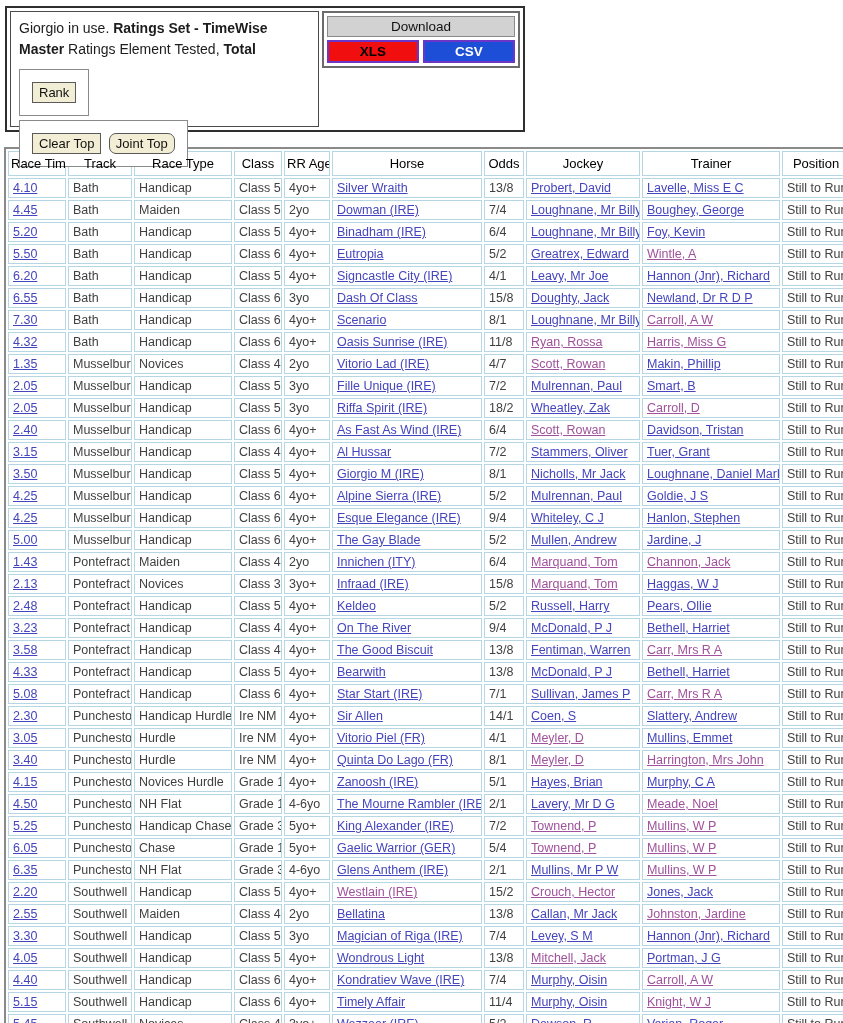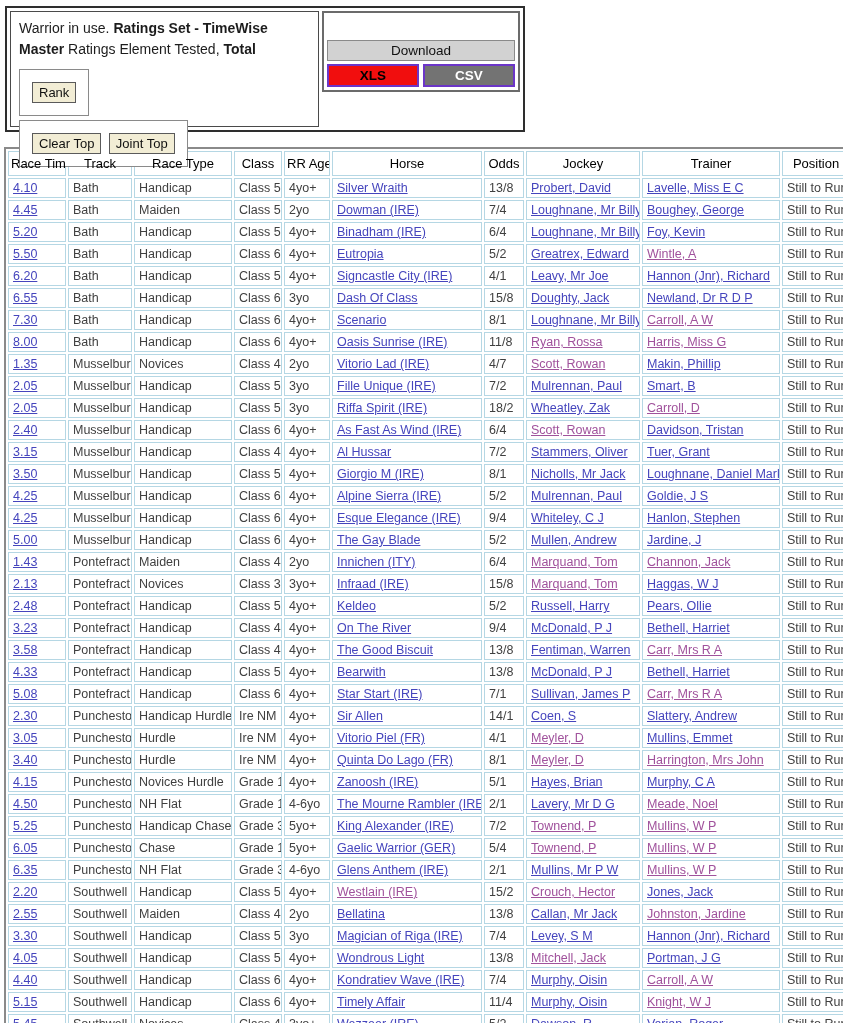--- a/index.html
+++ b/index.html
@@ -44,49 +44,48 @@
   button.ui-btn {
     font-family: inherit;
     font-size: 13px;
     color: #111;
     background: #f2edd5;
     border: 1px solid #5a5a5a;
     padding: 2px 6px;
     cursor: pointer;
     margin: 0;
   }
-  .btn-wrap button.ui-btn + button.ui-btn { margin-left: 3px; }
+  .btn-wrap button.ui-btn + button.ui-btn { margin-left: 3px; border-radius: 7px; }
 
   .download-area { width: 198px; }
   .download-box {
     border: 2px solid #6b6b6b;
     padding: 3px;
     background: #fff;
   }
   .download-title {
     background: #d2d2d2;
     border: 1px solid #8a8a8a;
     text-align: center;
     font-size: 13.5px;
     color: #111;
     padding: 2px 0;
-    margin-top: 24px;
   }
   .download-buttons { display: flex; gap: 4px; margin-top: 3px; }
   .dl-btn {
     flex: 1;
     text-align: center;
     font-size: 13.5px;
     font-weight: bold;
     padding: 2px 6px;
     border: 2px solid #6b35c8;
     cursor: pointer;
   }
   .dl-xls { background: #f10e0e; color: #000; }
-  .dl-csv { background: #737373; color: #fff; }
+  .dl-csv { background: #1d4ed8; color: #fff; }
 
   
   .main-table {
     margin-top: 15px;
     border-collapse: separate;
     border-spacing: 2px;
     border: 2px solid #8a8a8a;
     table-layout: fixed;
     width: 830px;
     background: #fff;
@@ -113,21 +112,21 @@
     height: 20px;
   }
   a.lnk { color: #4545bd; text-decoration: underline; }
   a.lnk.v { color: #a0529c; }
 </style>
 </head>
 <body>
 
 <div class="top-section">
   <div class="criteria-panel">
-    <p class="criteria-text"><span>Warrior in use. </span><b>Ratings Set - TimeWise Master</b><span> Ratings Element Tested, </span><b>Total</b></p>
+    <p class="criteria-text"><span>Giorgio in use. </span><b>Ratings Set - TimeWise Master</b><span> Ratings Element Tested, </span><b>Total</b></p>
     <div class="btn-row">
       <span class="btn-wrap">
         <button class="ui-btn">Rank</button>
       </span>
     </div>
     <div class="btn-row">
       <span class="btn-wrap">
         <button class="ui-btn">Clear Top</button>
         <button class="ui-btn">Joint Top</button>
       </span>
@@ -250,21 +249,21 @@
         <td>Handicap</td>
         <td>Class 6</td>
         <td>4yo+</td>
         <td><a href="#" class="lnk">Scenario</a></td>
         <td>8/1</td>
         <td><a href="#" class="lnk">Loughnane, Mr Billy</a></td>
         <td><a href="#" class="lnk v">Carroll, A W</a></td>
         <td>Still to Run</td>
       </tr>
       <tr>
-        <td><a href="#" class="lnk">8.00</a></td>
+        <td><a href="#" class="lnk">4.32</a></td>
         <td>Bath</td>
         <td>Handicap</td>
         <td>Class 6</td>
         <td>4yo+</td>
         <td><a href="#" class="lnk">Oasis Sunrise (IRE)</a></td>
         <td>11/8</td>
         <td><a href="#" class="lnk v">Ryan, Rossa</a></td>
         <td><a href="#" class="lnk v">Harris, Miss G</a></td>
         <td>Still to Run</td>
       </tr>

